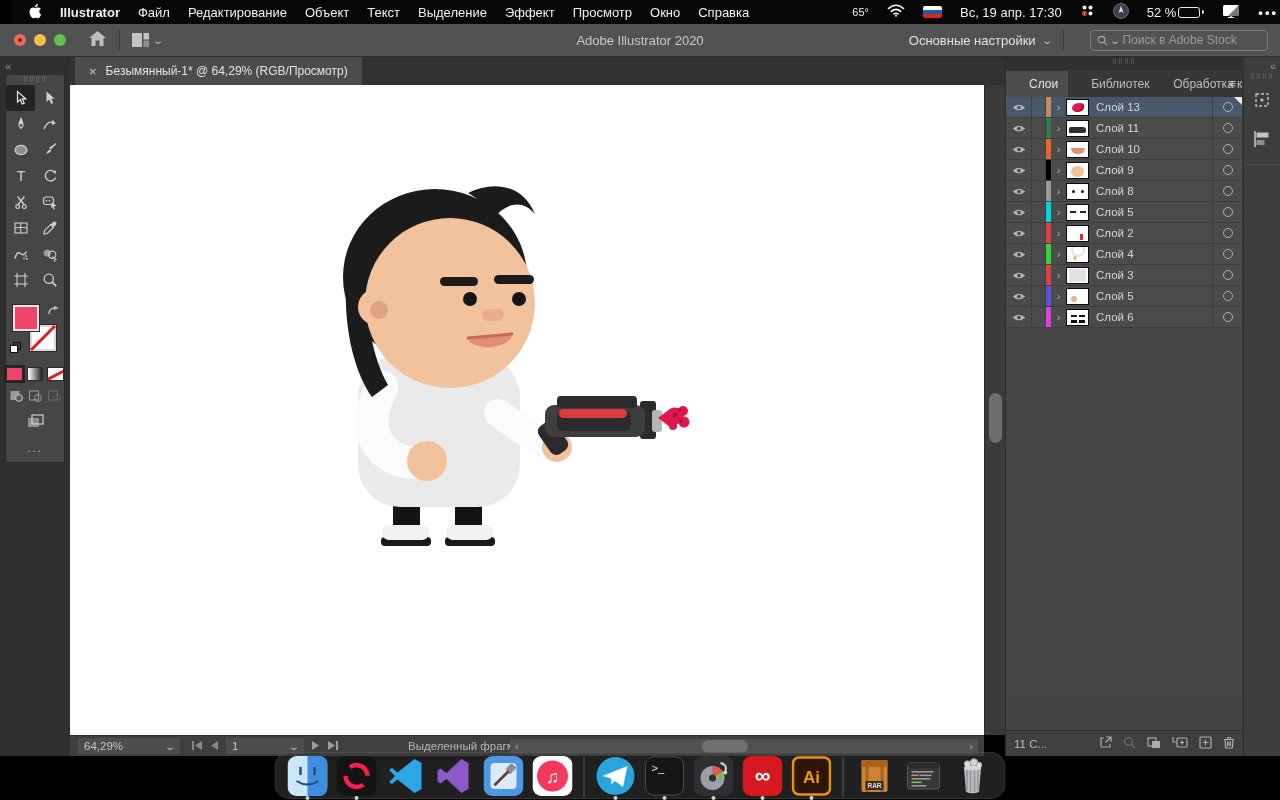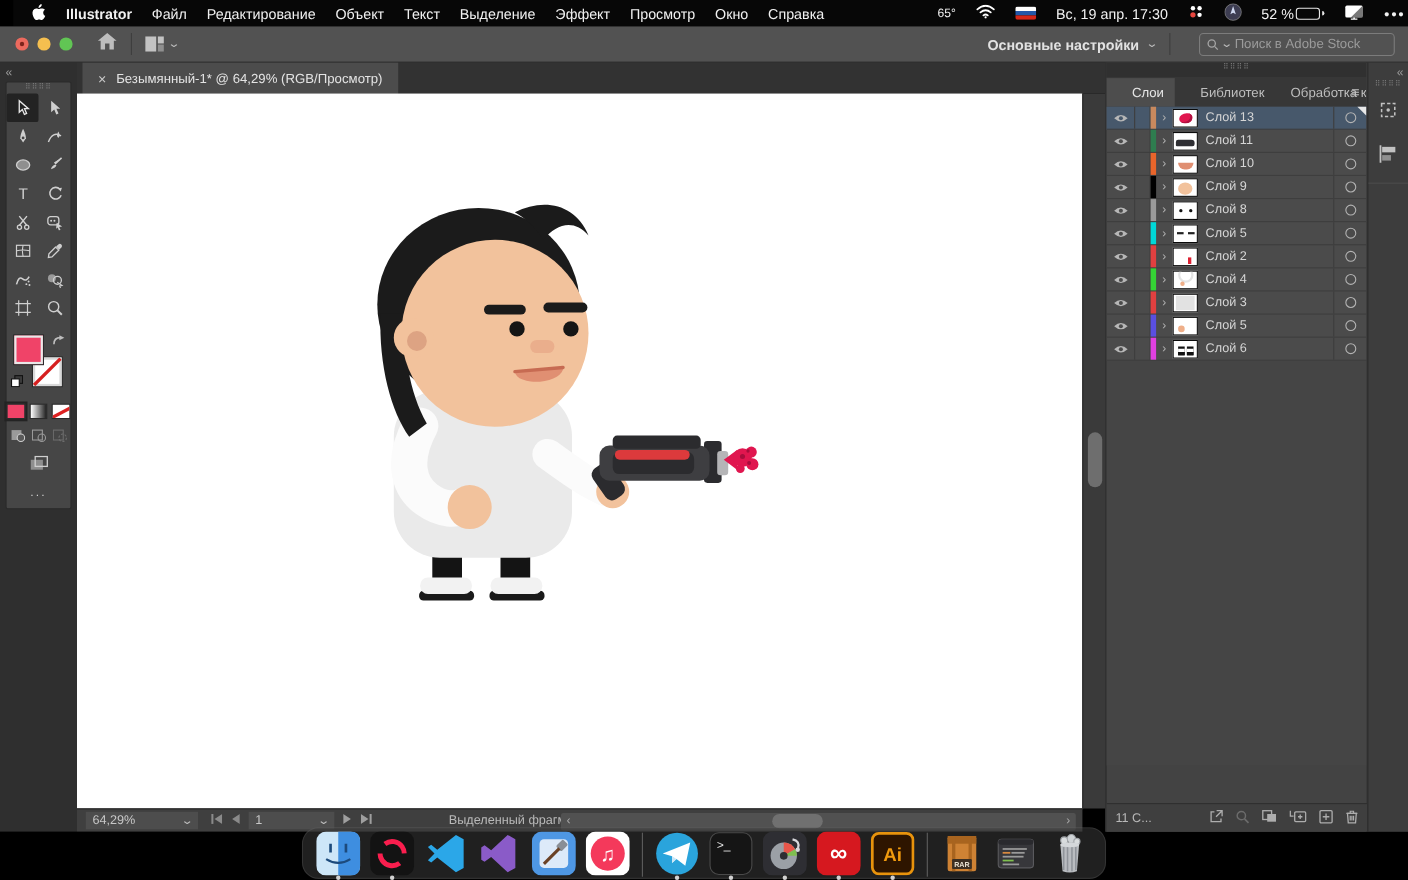--- a/index.html
+++ b/index.html
@@ -210,20 +210,21 @@
             <rect x="1" y="1" width="16" height="11" rx="1.5" fill="#fff"></rect>
             <path d="M17,1 L6,12 L17,12 Z" fill="#070707" opacity=".55"></path>
             <path d="M9,12 L9,14 M6,13.6 h6" stroke="#fff" stroke-width="1.4"></path>
           </svg>
       </span>
       <span class="moredots">•••</span>
     </div>
   </div>
 
   <div class="apphdr">
+    <div class="apphdr-title">Adobe Illustrator 2020</div>
     <div class="tlights">
       <span class="tl tl-red"></span>
       <span class="tl tl-yel"></span>
       <span class="tl tl-grn"></span>
     </div>
     <span class="home-btn">
       <svg width="19" height="17" viewBox="0 0 19 17">
           <path d="M9.5,1 L18,8 H15.5 V16 H11.5 V10.5 H7.5 V16 H3.5 V8 H1 Z" fill="#bdbdbd"></path>
         </svg>
     </span>
@@ -231,21 +232,21 @@
     <span class="arrange">
       <svg width="17" height="14" viewBox="0 0 17 14">
           <rect x="0" y="0" width="10" height="14" fill="#c3c3c3"></rect>
           <rect x="11.5" y="0" width="5.5" height="6.5" fill="#c3c3c3"></rect>
           <rect x="11.5" y="7.5" width="5.5" height="6.5" fill="#8f8f8f"></rect>
         </svg>
       <span class="chev">⌄</span>
     </span>
     <div class="right">
       <span class="workspace">
-        <b style="font-weight:700">Основные настройки</b>
+        <b style="font-weight:400">Основные настройки</b>
         <span class="chev">⌄</span>
       </span>
       <span class="hdr-div"></span>
       <span class="searchbox">
         <svg width="11" height="11" viewBox="0 0 12 12">
             <circle cx="5" cy="5" r="3.6" fill="none" stroke="#a5a5a5" stroke-width="1.3"></circle>
             <line x1="7.8" y1="7.8" x2="11" y2="11" stroke="#a5a5a5" stroke-width="1.3"></line>
           </svg>
         <span class="chev">⌄</span>
         <input type="text" placeholder="Поиск в Adobe Stock" style="">

